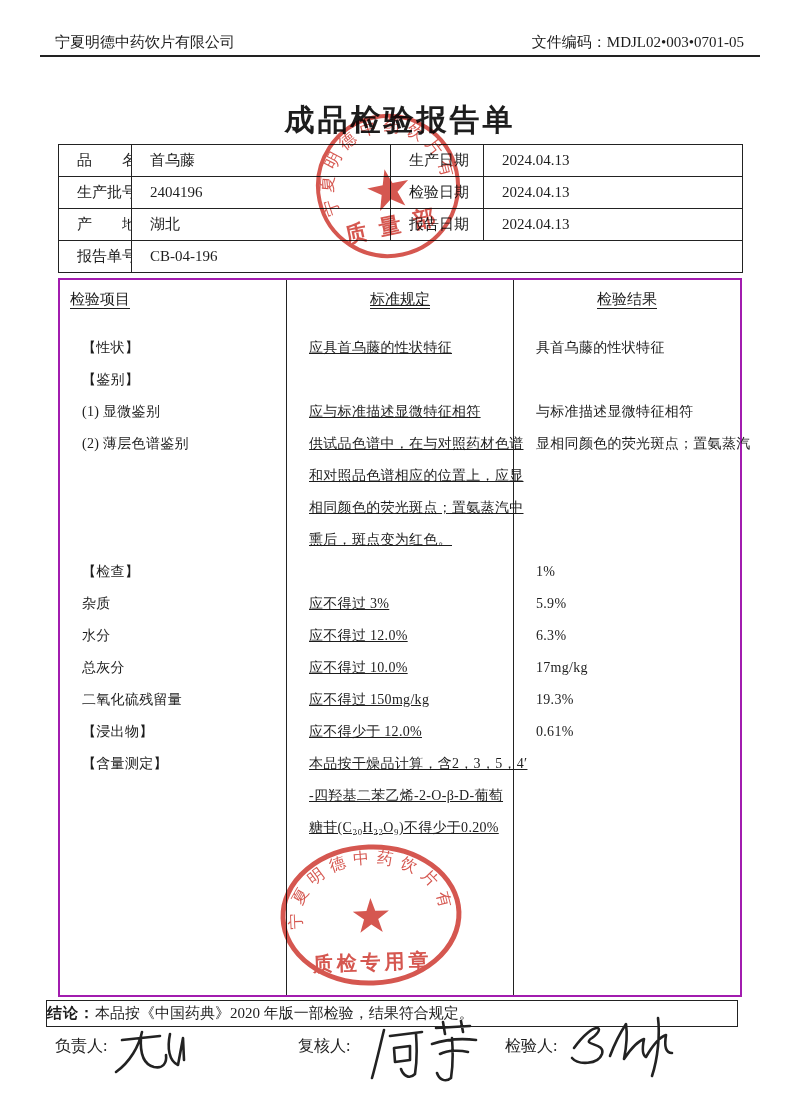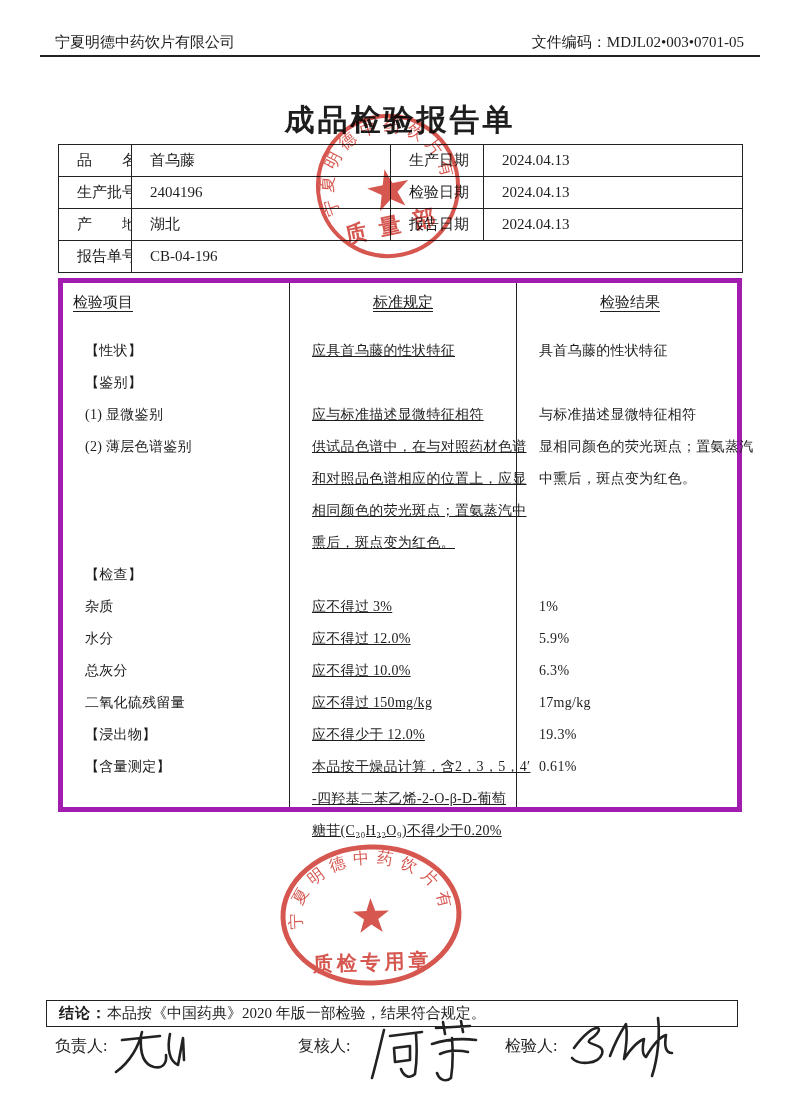--- a/index.html
+++ b/index.html
@@ -14,37 +14,37 @@
   
   .title{position:absolute;left:0;right:0;top:100px;text-align:center;
          font-size:30px;font-weight:bold;letter-spacing:3px;}
 
   
   .info-table{position:absolute;left:58px;top:144px;width:684px;border-collapse:collapse;
               font-size:15px;table-layout:fixed;}
   .info-table td{border:1px solid #222;height:31px;padding:0 18px;overflow:hidden;white-space:nowrap;}
 
   
-  .main-table{position:absolute;left:58px;top:278px;width:684px;height:534px;
-              border:5px solid #a21caf;box-sizing:border-box;}
+  .main-table{position:absolute;left:58px;top:278px;width:684px;height:719px;
+              border:2px solid #a21caf;box-sizing:border-box;}
   .col{position:absolute;top:0;bottom:0;box-sizing:border-box;}
   .col1{left:0;width:227px;border-right:1px solid #222;}
   .col2{left:227px;width:227px;border-right:1px solid #222;text-decoration:underline;}
   .col3{left:454px;width:226px;}
   .th{height:52px;box-sizing:border-box;padding-top:10px;font-size:15px;}
   .th span{text-decoration:underline;text-underline-offset:4px;}
   .col1 .th{padding-left:10px;}
   .col2 .th,.col3 .th{text-align:center;}
   .line{height:32px;line-height:32px;padding-left:22px;font-size:14px;
         letter-spacing:0.3px;white-space:nowrap;}
 
   
   .conclusion{position:absolute;left:46px;top:1000px;width:692px;height:27px;
               border:1px solid #222;box-sizing:border-box;line-height:25px;
-              padding-left:12px;font-size:15px;white-space:nowrap;}
+              padding-left:0;font-size:15px;white-space:nowrap;}
   .conclusion b{letter-spacing:1px;}
 
   
   .sig-label{position:absolute;top:1036px;font-size:16px;}
   .lab-resp{left:55px;} .lab-rev{left:298px;} .lab-insp{left:505px;}
   .sig{position:absolute;}
   .sig path{fill:none;stroke:#222;stroke-width:2.6;stroke-linecap:round;stroke-linejoin:round;}
 
   
   .stamp{position:absolute;mix-blend-mode:multiply;opacity:.88;}
@@ -134,21 +134,20 @@
       <div class="line">本品按干燥品计算，含2，3，5，4′</div>
       <div class="line">-四羟基二苯乙烯-2-O-β-D-葡萄</div>
       <div class="line">糖苷(C₂₀H₂₂O₉)不得少于0.20%</div>
     </div>
     <div class="col col3">
       <div class="th"><span>检验结果</span></div>
       <div class="line">具首乌藤的性状特征</div>
       <div class="line"></div>
       <div class="line">与标准描述显微特征相符</div>
       <div class="line">显相同颜色的荧光斑点；置氨蒸汽</div>
-      <div class="line">中熏后，斑点变为红色。</div>
       <div class="line"></div>
       <div class="line"></div>
       <div class="line"></div>
       <div class="line">1%</div>
       <div class="line">5.9%</div>
       <div class="line">6.3%</div>
       <div class="line">17mg/kg</div>
       <div class="line">19.3%</div>
       <div class="line">0.61%</div>
       <div class="line"></div>

